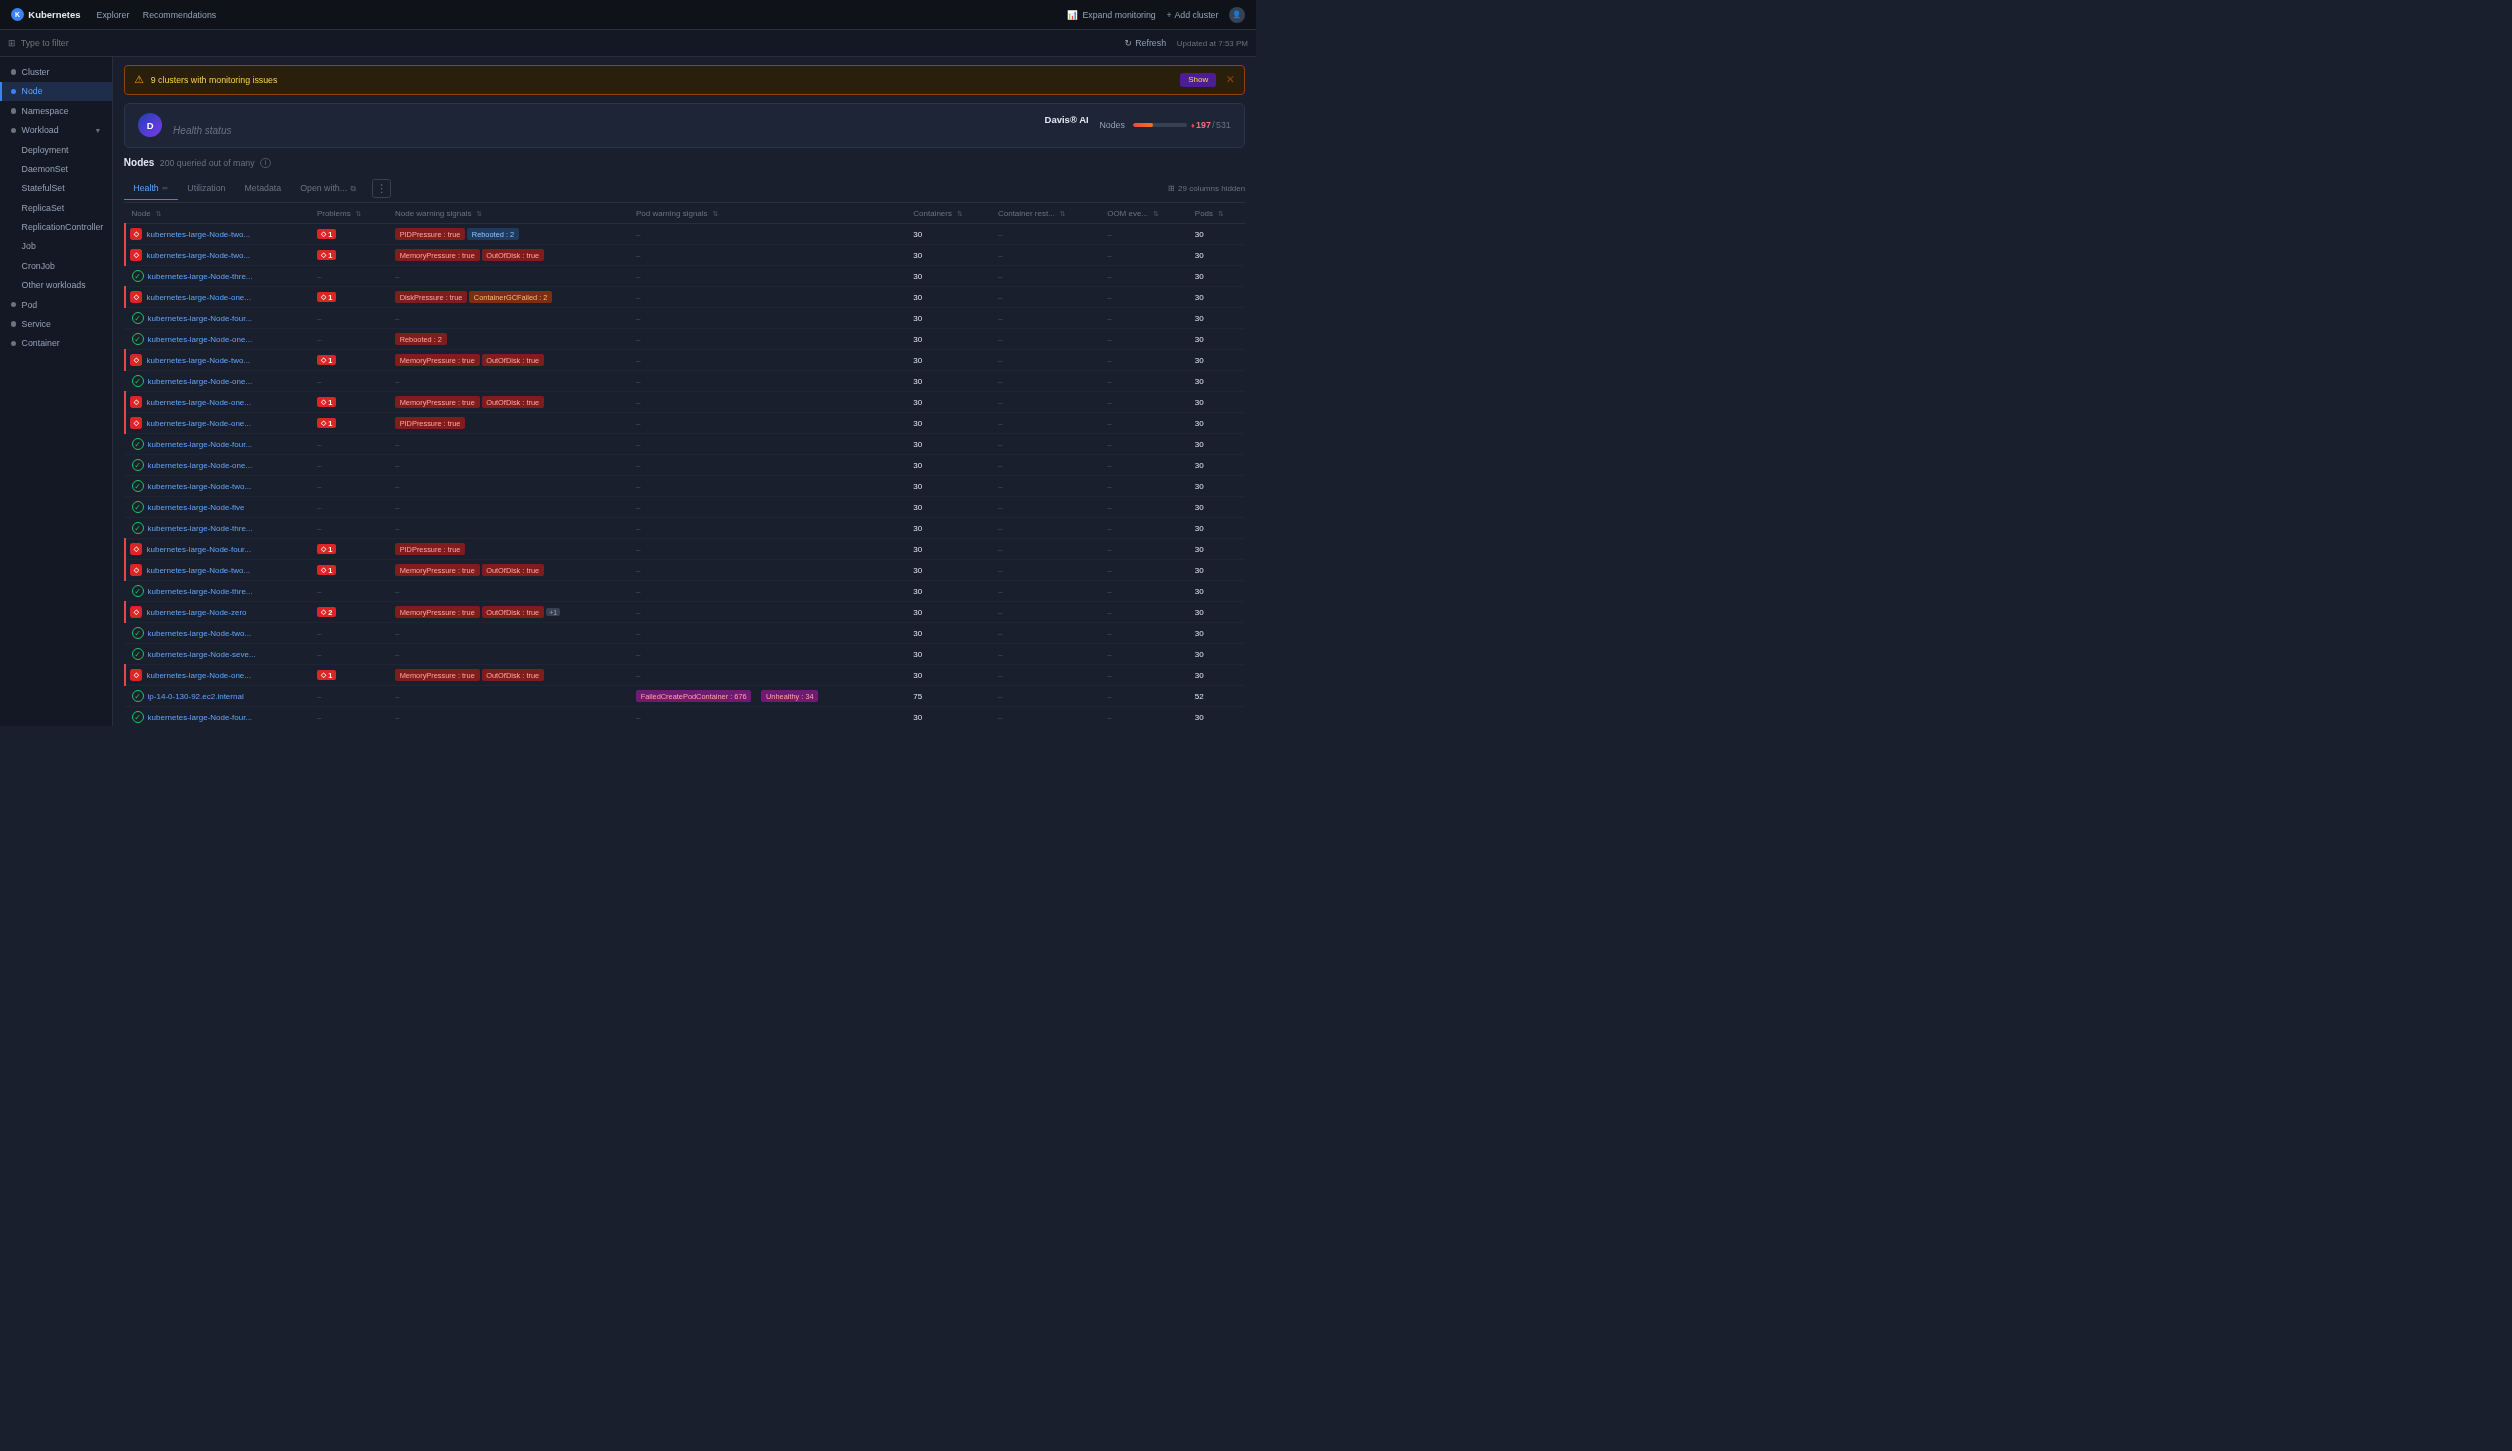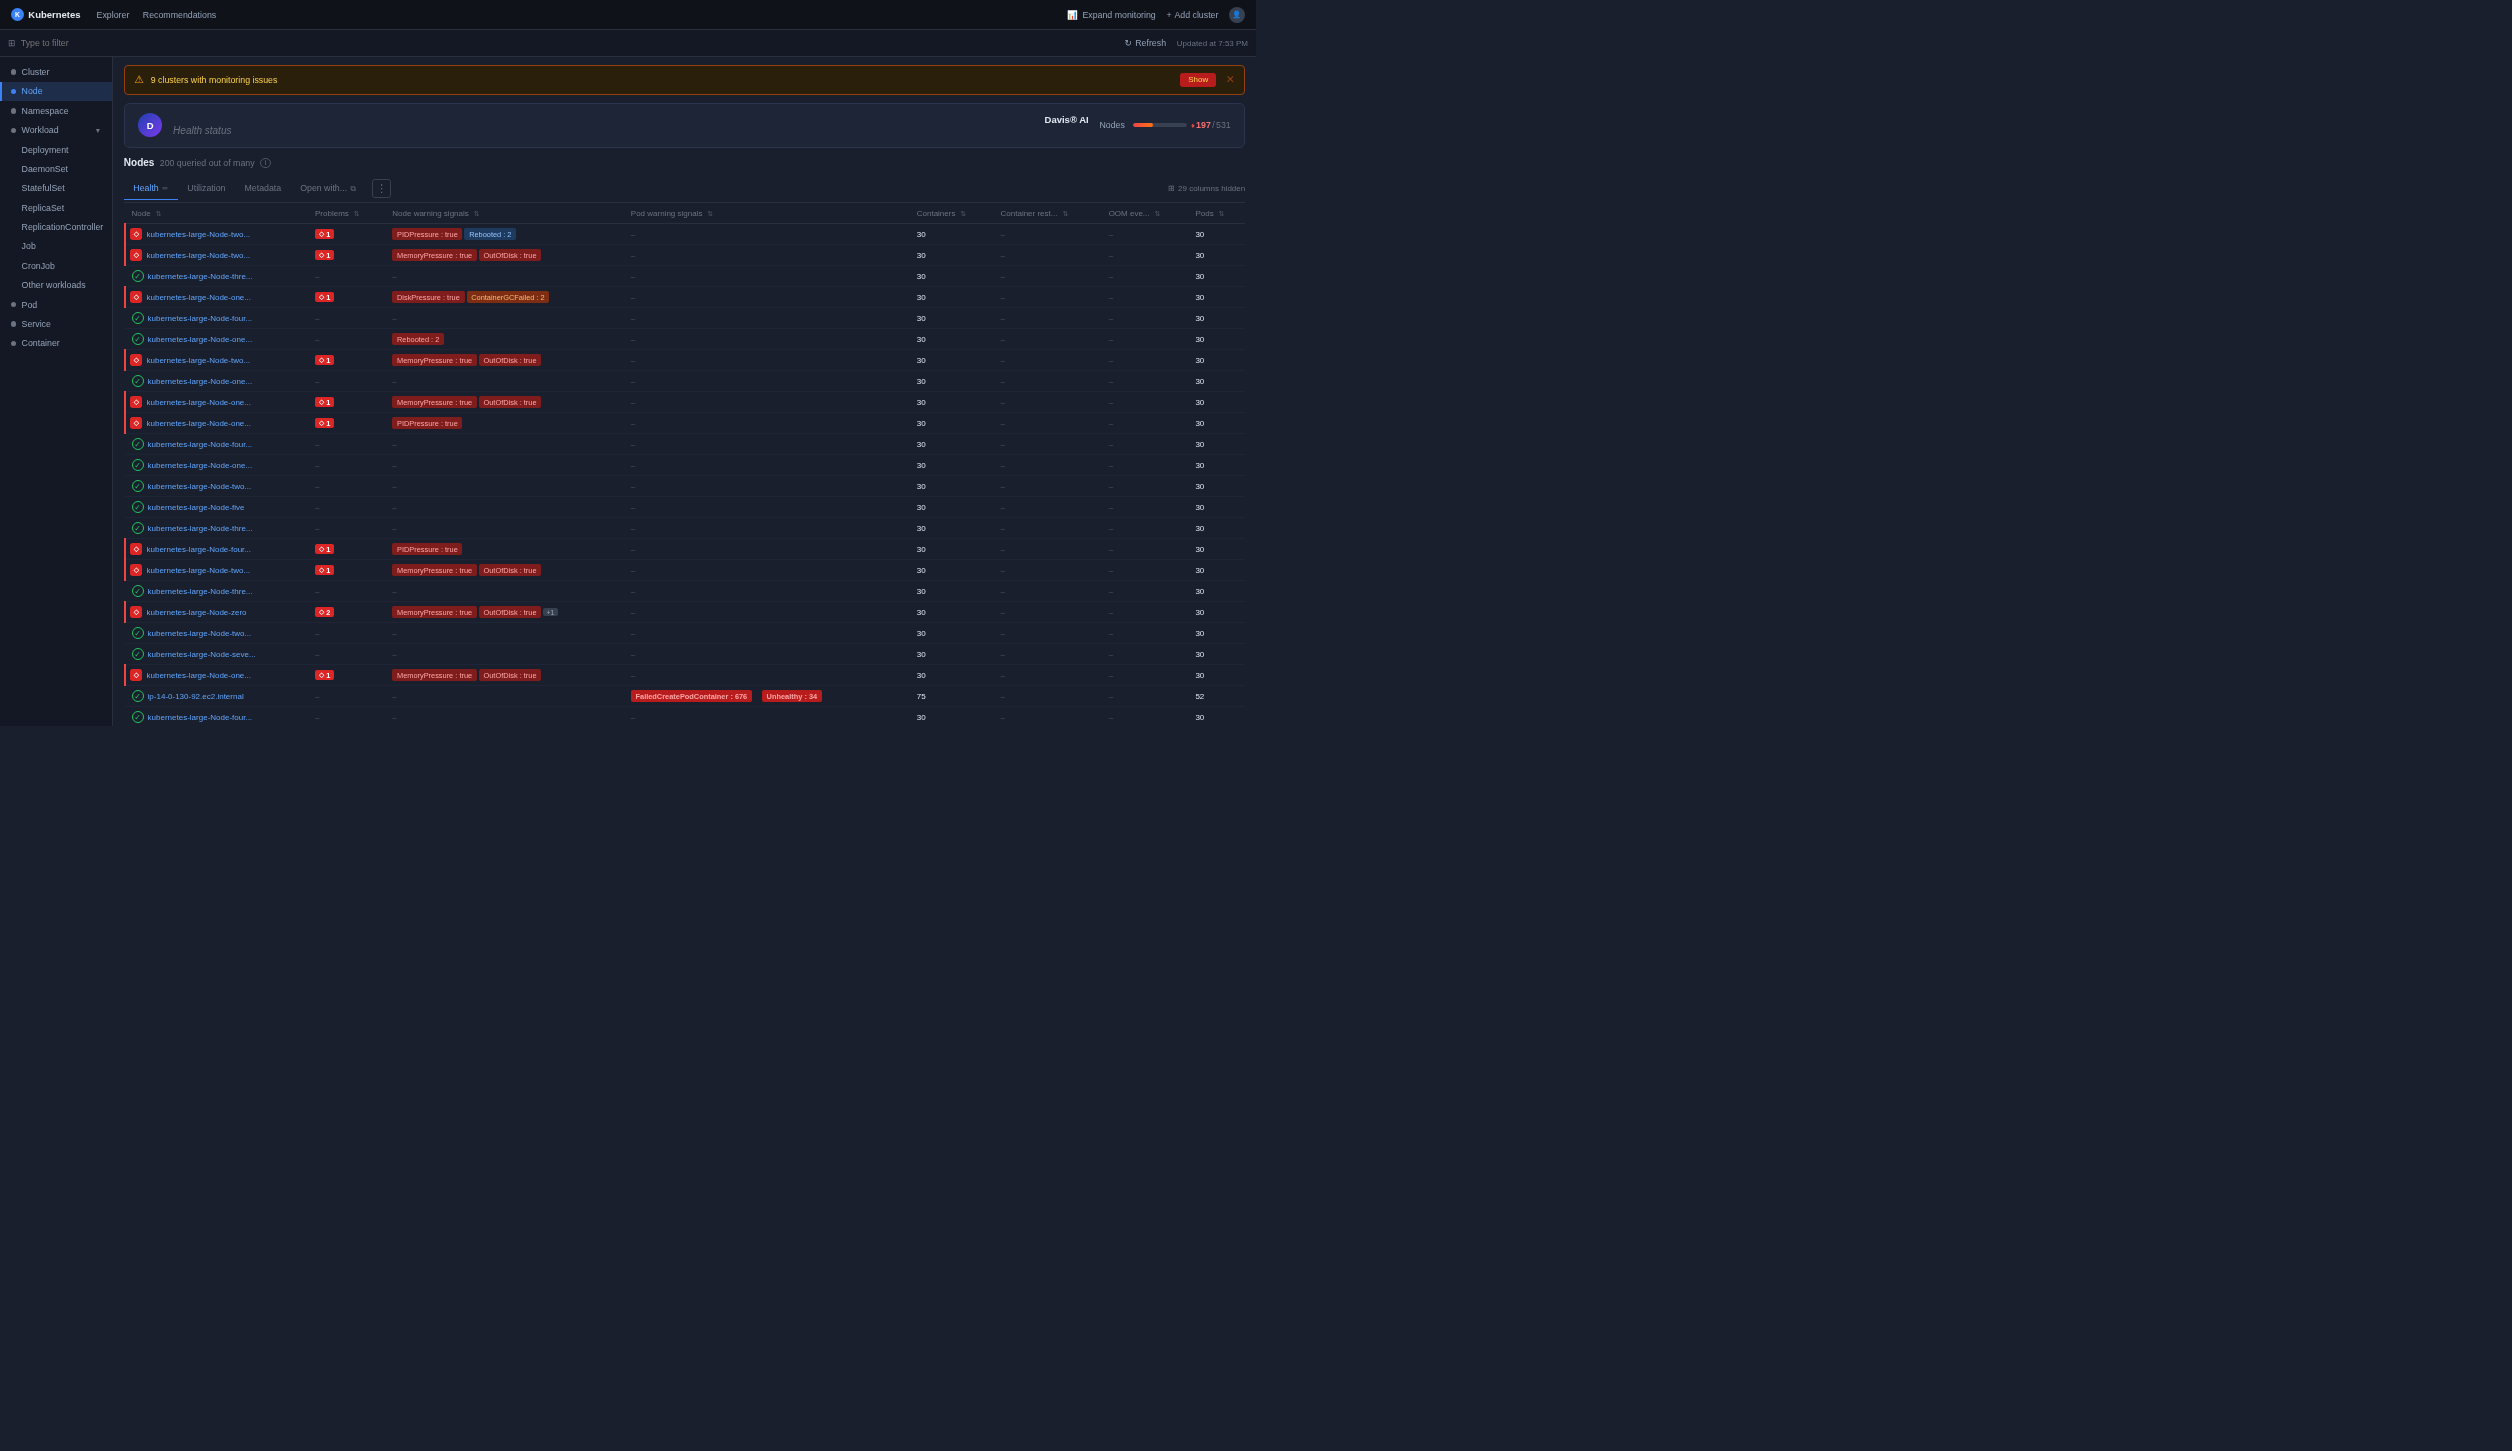--- a/index.html
+++ b/index.html
@@ -150,21 +150,21 @@
       background: #2a1f0a;
       border: 0.7px solid #92400e;
       border-radius: 4px;
       padding: 6.8px 9.5px;
       margin-bottom: 8px;
       gap: 6.8px;
     }
     .alert-icon { color: #f59e0b; font-size: 10.8px; }
     .alert-text { color: #fcd34d; font-size: 8.8px; flex: 1; }
     .alert-show-btn {
-      background: #b91c1c;
+      background: #4c1d95;
       color: #fcd34d;
       border: none;
       border-radius: 2.7px;
       padding: 2.7px 8px;
       font-size: 8px;
       cursor: pointer;
     }
     .alert-close {
       color: #92400e; font-size: 10.8px; cursor: pointer; margin-left: 2.7px;
     }
@@ -343,27 +343,26 @@
     }
     .warning-tag.orange {
       background: #7c2d12;
       color: #fdba74;
     }
     .dash { color: #4b5563; }
     .number-val { color: #e2e8f0; }
 
     .pod-warning-tag {
       display: inline-flex; align-items: center;
-      background: #b91c1c;
+      background: #701a75;
       color: #fca5a5;
       border-radius: 2px;
       padding: 1.4px 4.7px;
       font-size: 7.4px;
       margin-right: 10px;
-      font-weight: bold;
     }
     .plus-badge {
       display: inline-flex; align-items: center;
       background: #374151;
       color: #9ca3af;
       border-radius: 2px;
       padding: 0.7px 3.4px;
       font-size: 6.8px;
     }
   </style>

